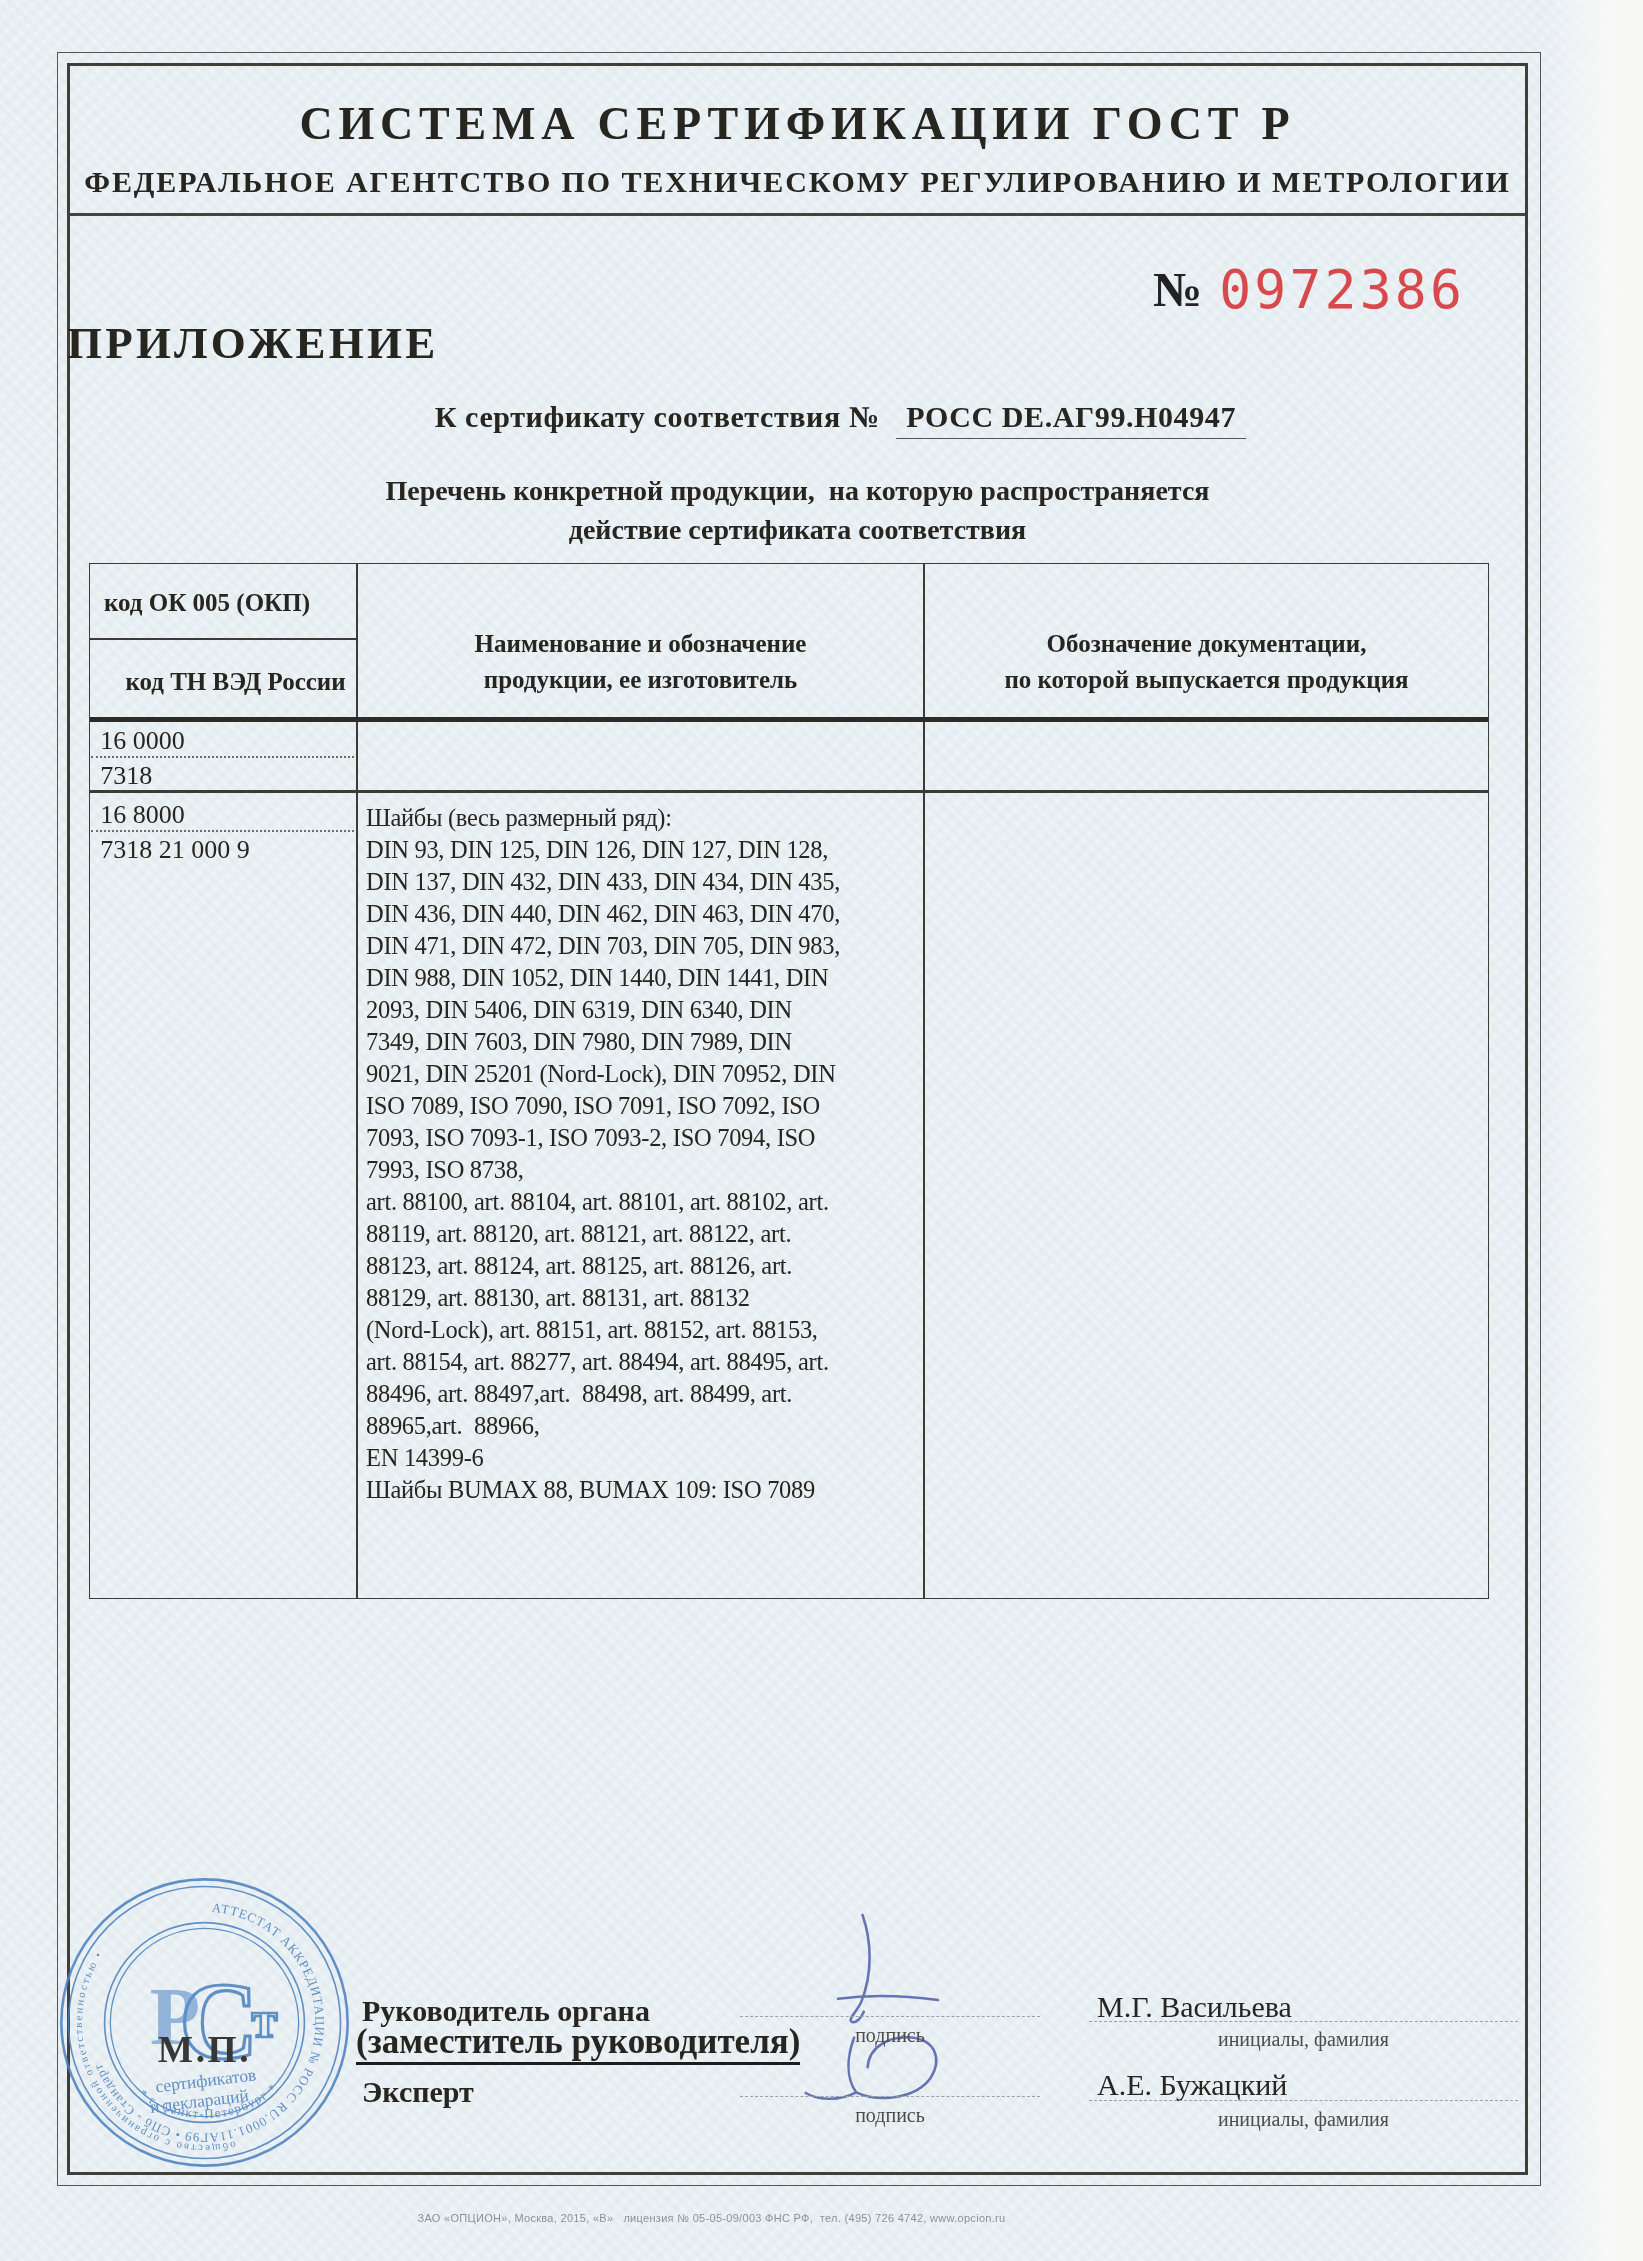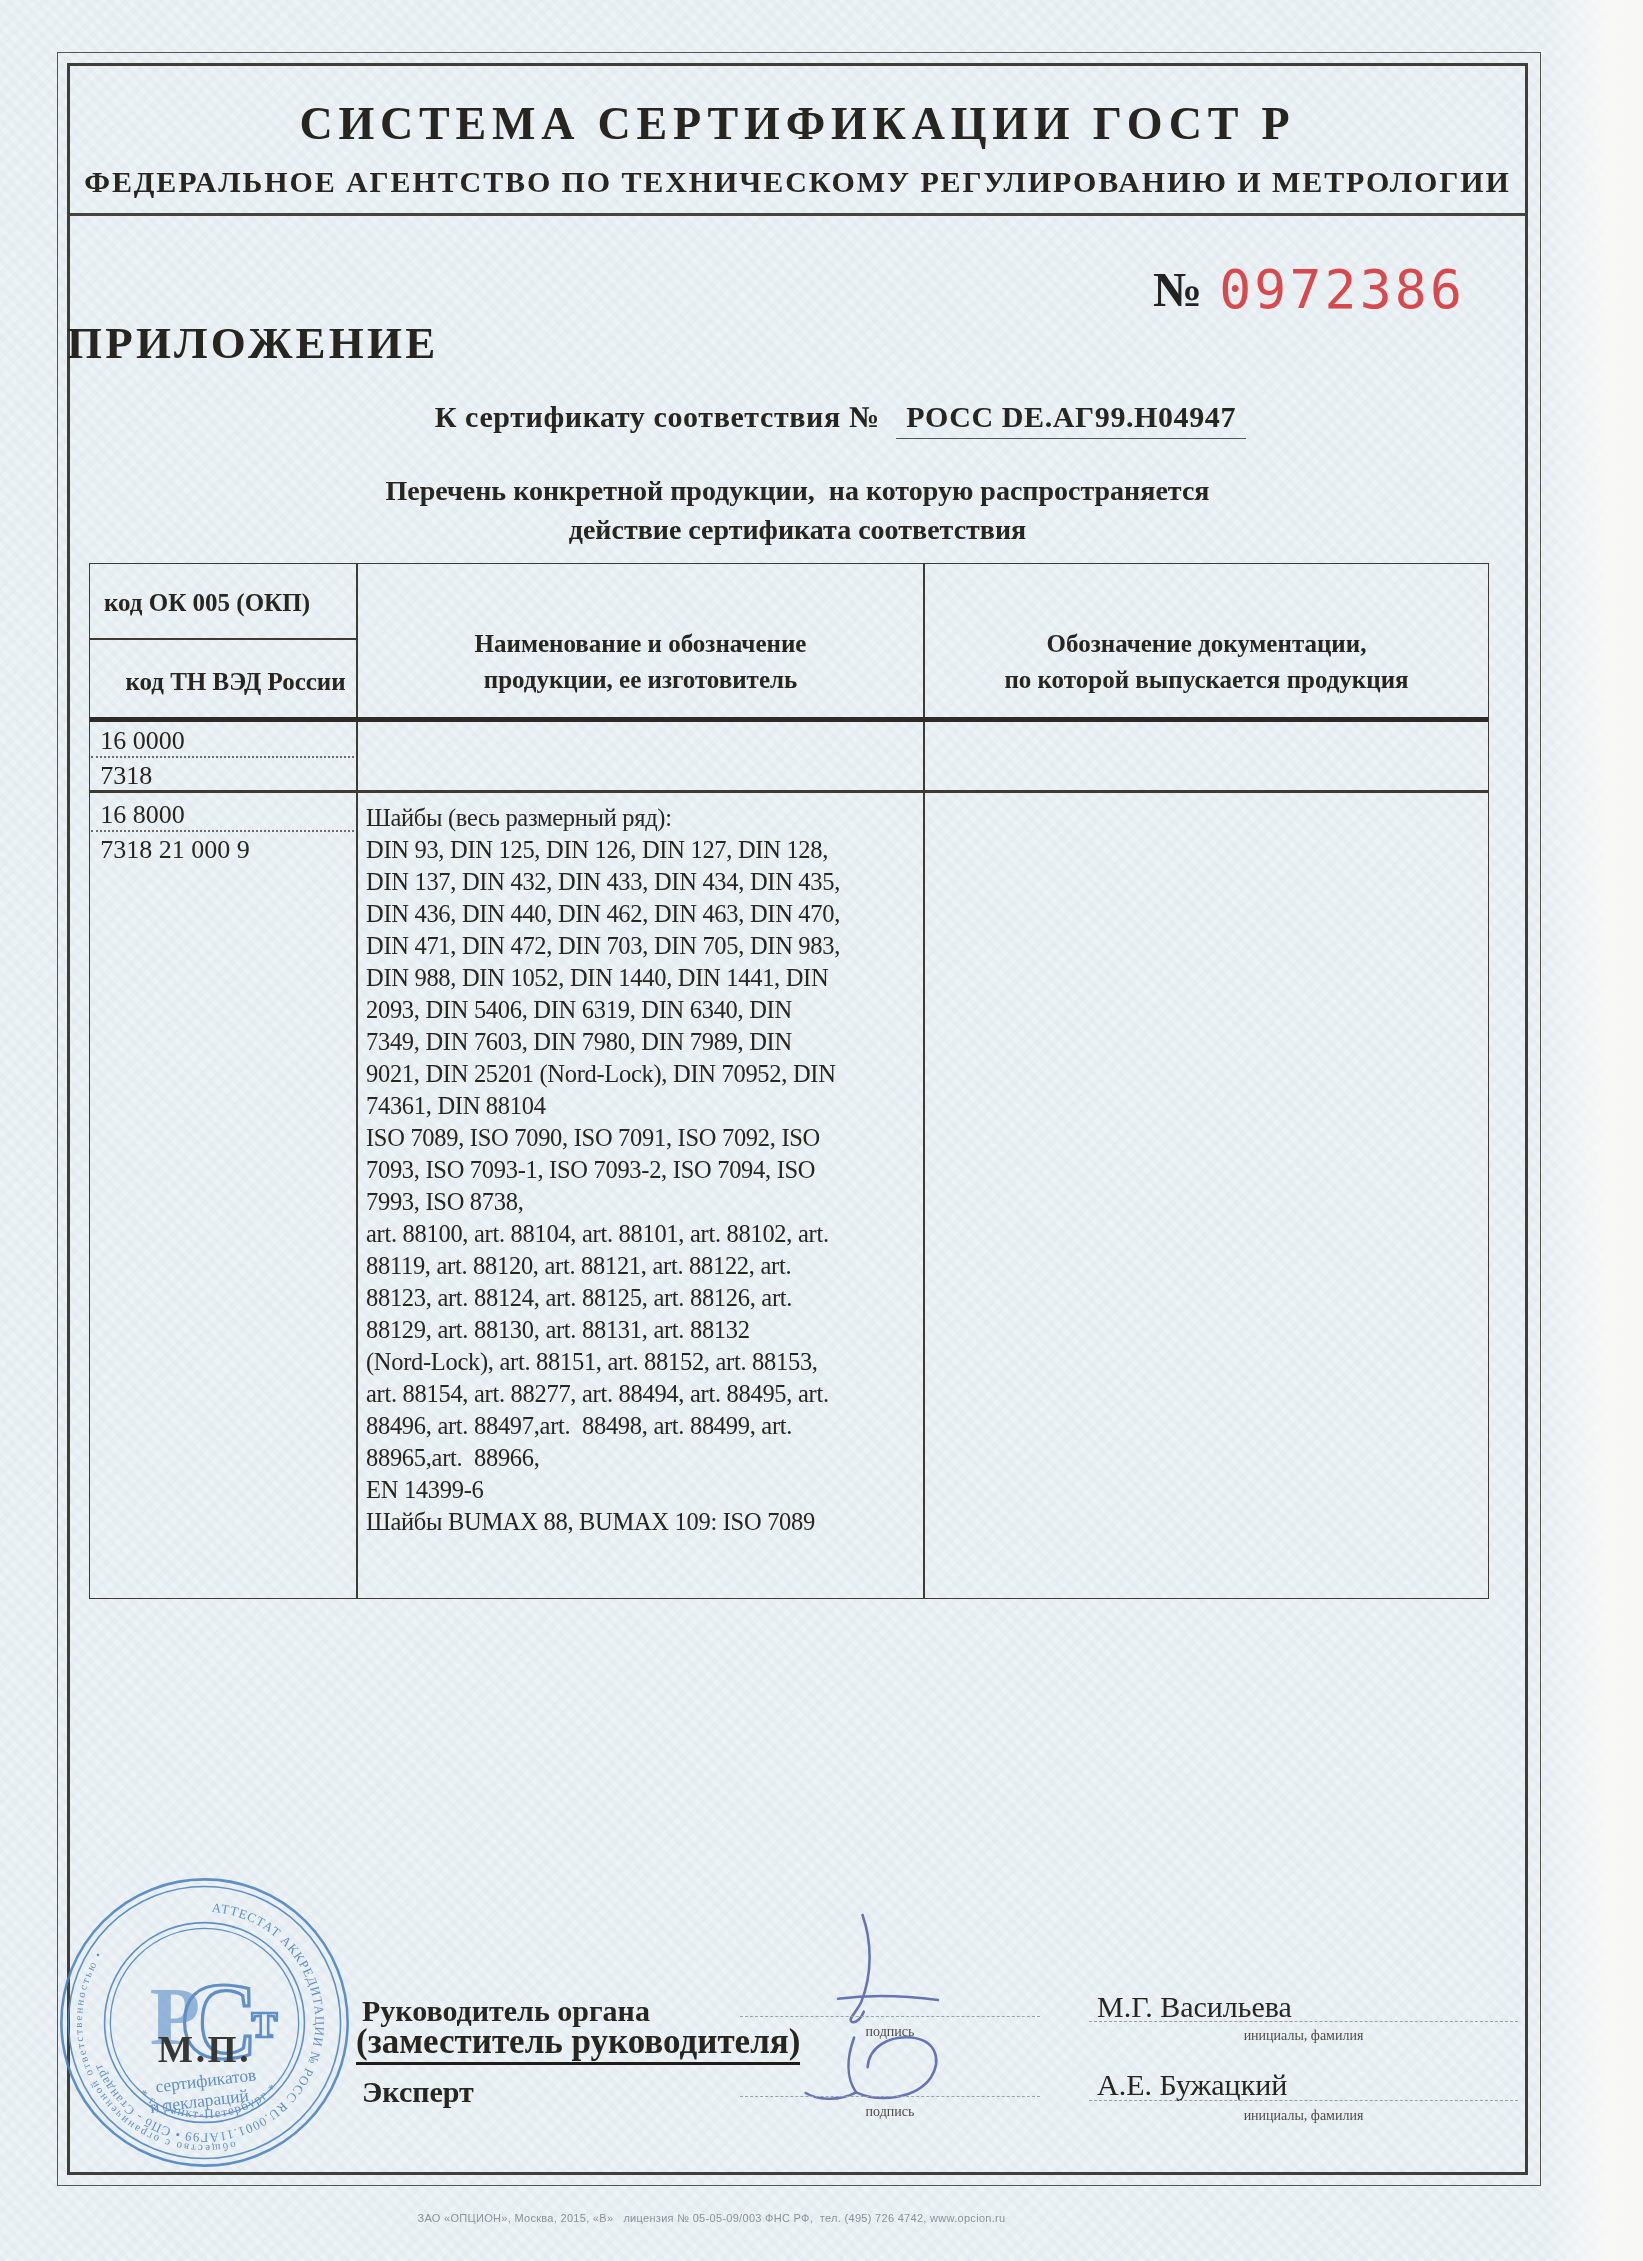--- a/index.html
+++ b/index.html
@@ -54,21 +54,21 @@
   .tnv2{left:10.3px;top:271px;}
   .products{position:absolute;left:276px;top:238px;width:554px;}
   .product-line{font-size:24.5px;line-height:32px;letter-spacing:-0.3px;white-space:pre;}
 
   .role1a{left:362px;top:1996px;font-size:30px;font-weight:bold;line-height:1;}
   .role1b{left:356px;top:2024px;font-size:35px;font-weight:bold;line-height:1;border-bottom:3.9px solid #1d1d19;padding-bottom:2.6px;}
   .role2{left:362px;top:2077px;font-size:30px;font-weight:bold;line-height:1;}
   .dashline{border-top:1.3px dashed #9aa1a6;height:0;}
   .sigline1{left:740px;top:2016px;width:300px;}
   .sigline2{left:740px;top:2096px;width:300px;}
-  .smalllabel{font-size:14px;color:#4c4c47;text-align:center;}
+  .smalllabel{font-size:20px;color:#4c4c47;text-align:center;}
   .siglabel1{left:740px;top:2024px;width:300px;}
   .siglabel2{left:740px;top:2104px;width:300px;}
   .name1{left:1097px;top:1992px;font-size:30px;line-height:1;}
   .name2{left:1097px;top:2070px;font-size:30px;line-height:1;}
   .nameline1{left:1089px;top:2021px;width:429px;}
   .nameline2{left:1089px;top:2100px;width:429px;}
   .namelabel1{left:1089px;top:2028px;width:429px;}
   .namelabel2{left:1089px;top:2108px;width:429px;}
 
   .stamp{left:53px;top:1871px;width:303px;height:303px;opacity:.88;}
@@ -131,21 +131,20 @@
     <div class="products">
         <div class="product-line">Шайбы (весь размерный ряд):</div>
         <div class="product-line">DIN 93, DIN 125, DIN 126, DIN 127, DIN 128,</div>
         <div class="product-line">DIN 137, DIN 432, DIN 433, DIN 434, DIN 435,</div>
         <div class="product-line">DIN 436, DIN 440, DIN 462, DIN 463, DIN 470,</div>
         <div class="product-line">DIN 471, DIN 472, DIN 703, DIN 705, DIN 983,</div>
         <div class="product-line">DIN 988, DIN 1052, DIN 1440, DIN 1441, DIN</div>
         <div class="product-line">2093, DIN 5406, DIN 6319, DIN 6340, DIN</div>
         <div class="product-line">7349, DIN 7603, DIN 7980, DIN 7989, DIN</div>
         <div class="product-line">9021, DIN 25201 (Nord-Lock), DIN 70952, DIN</div>
-        <div class="product-line">74361, DIN 88104</div>
         <div class="product-line">ISO 7089, ISO 7090, ISO 7091, ISO 7092, ISO</div>
         <div class="product-line">7093, ISO 7093-1, ISO 7093-2, ISO 7094, ISO</div>
         <div class="product-line">7993, ISO 8738,</div>
         <div class="product-line">art. 88100, art. 88104, art. 88101, art. 88102, art.</div>
         <div class="product-line">88119, art. 88120, art. 88121, art. 88122, art.</div>
         <div class="product-line">88123, art. 88124, art. 88125, art. 88126, art.</div>
         <div class="product-line">88129, art. 88130, art. 88131, art. 88132</div>
         <div class="product-line">(Nord-Lock), art. 88151, art. 88152, art. 88153,</div>
         <div class="product-line">art. 88154, art. 88277, art. 88494, art. 88495, art.</div>
         <div class="product-line">88496, art. 88497,art.  88498, art. 88499, art.</div>

